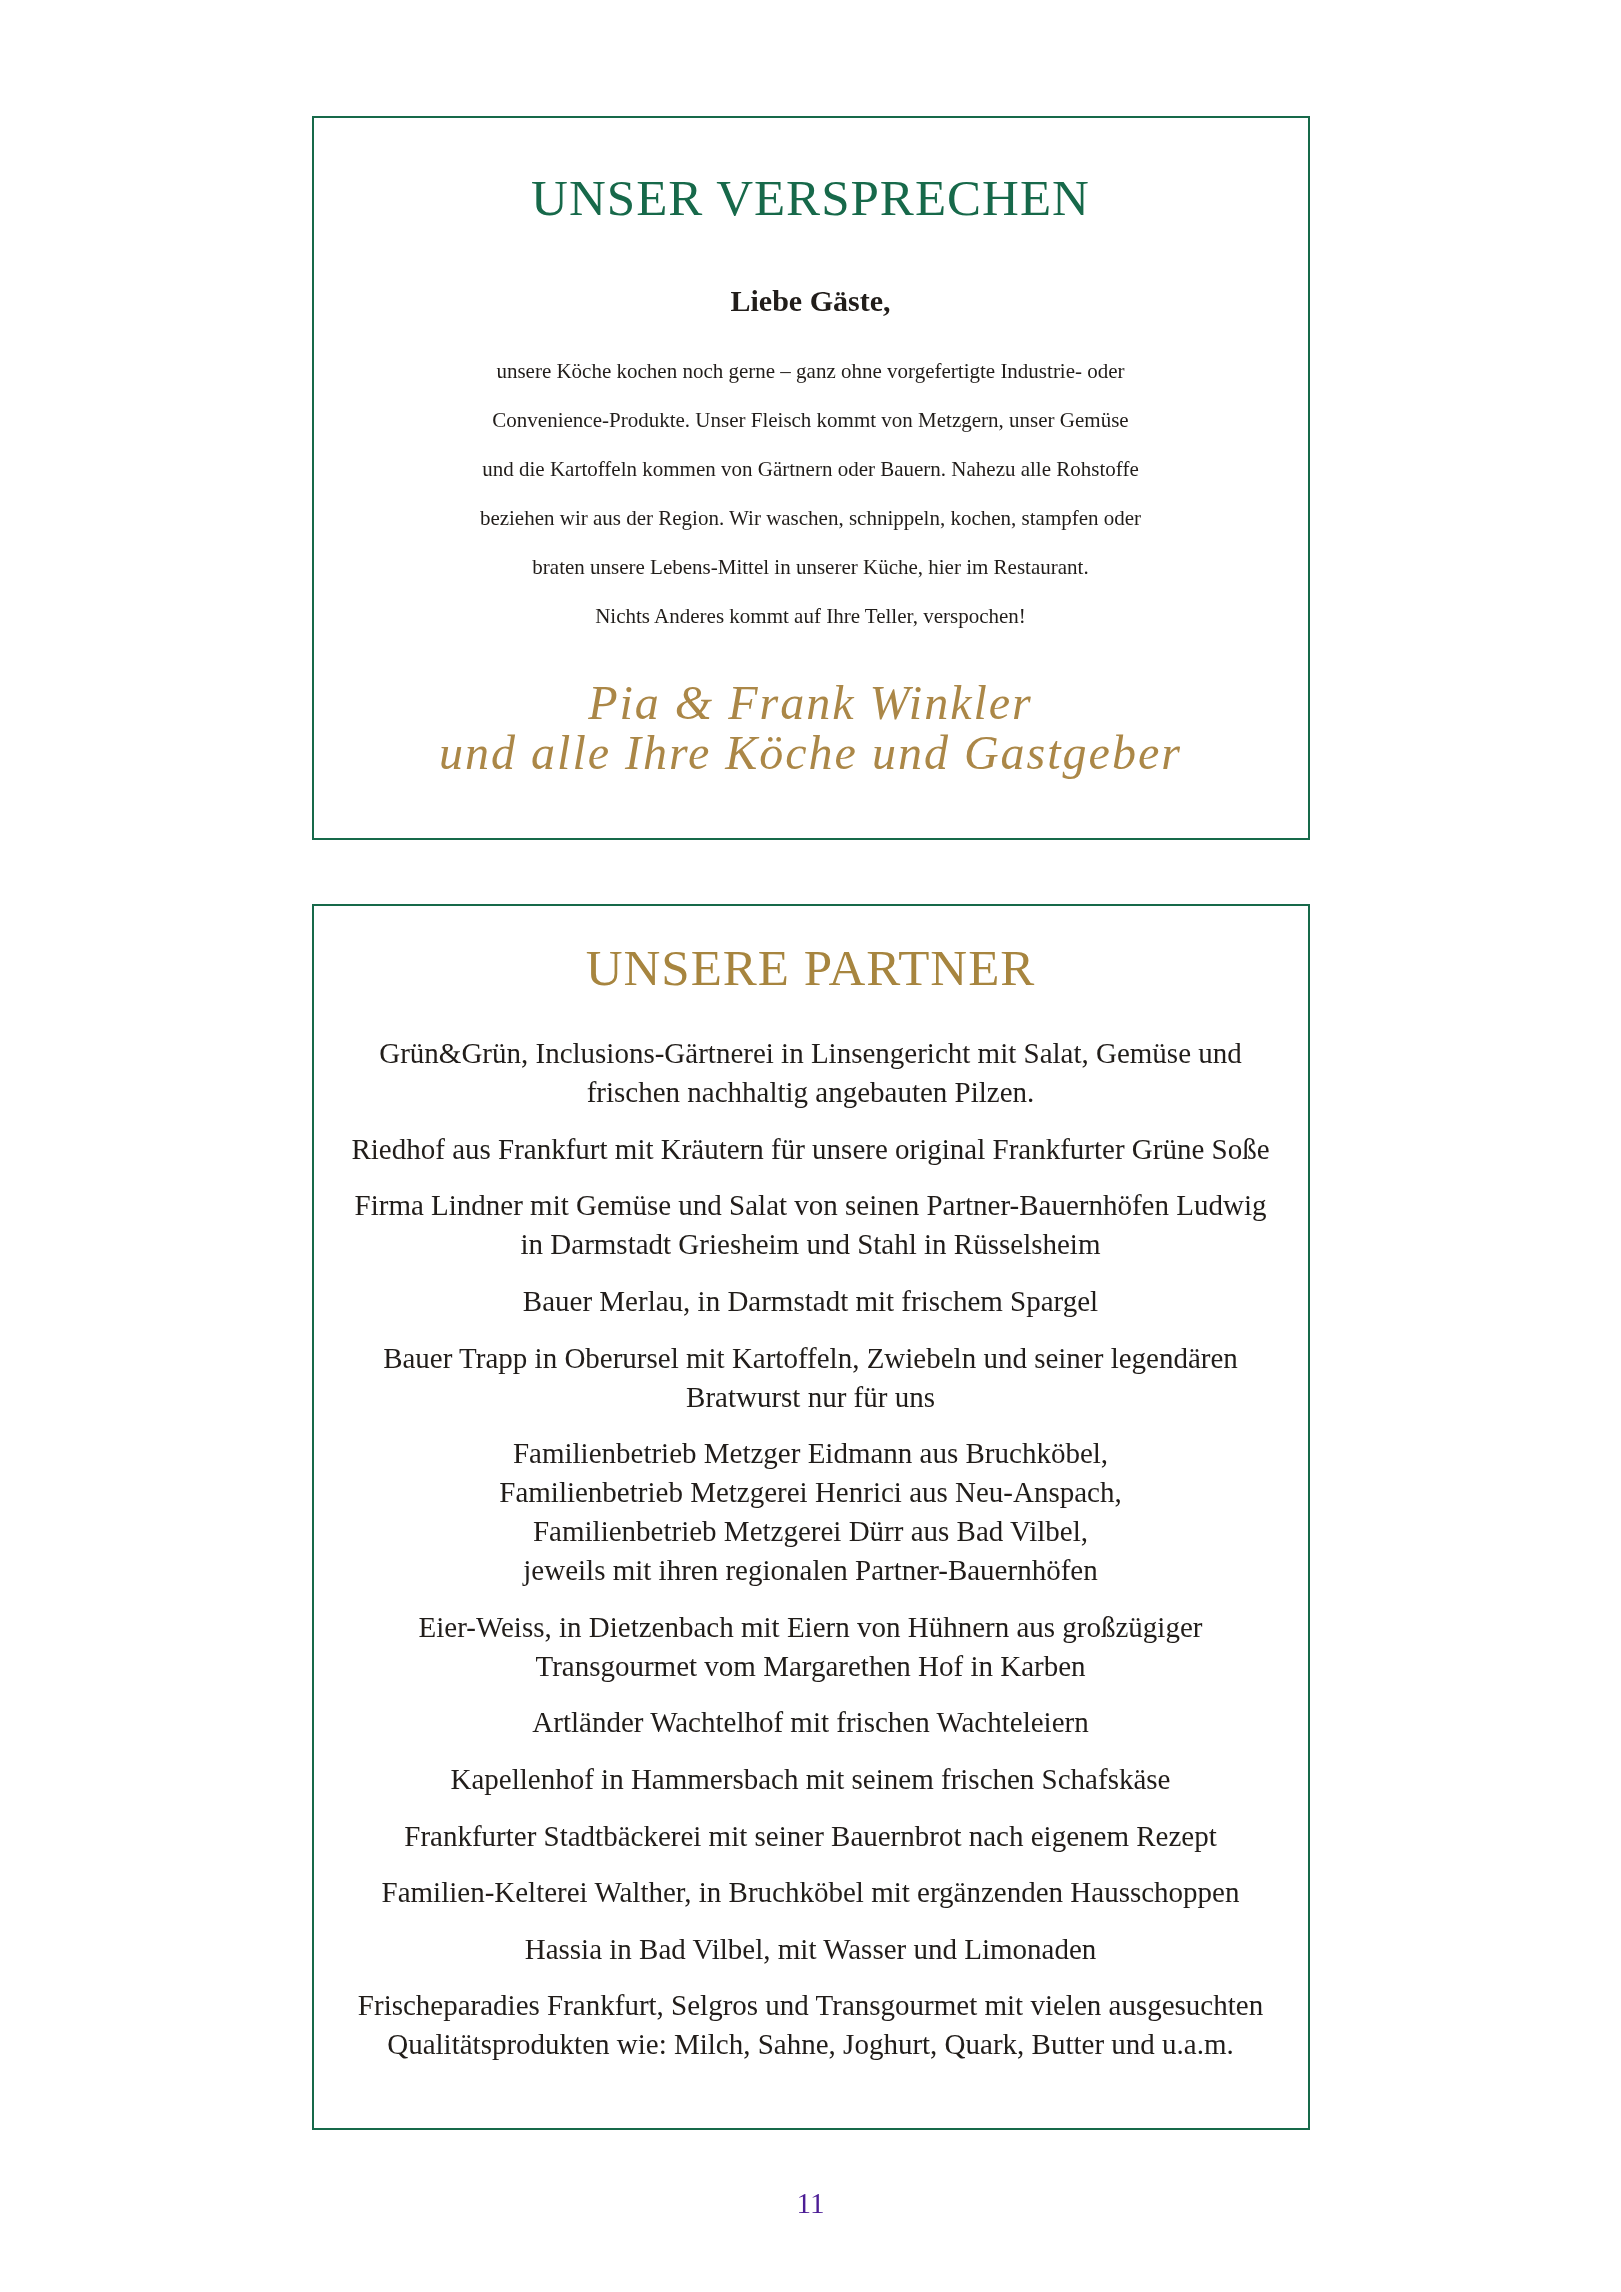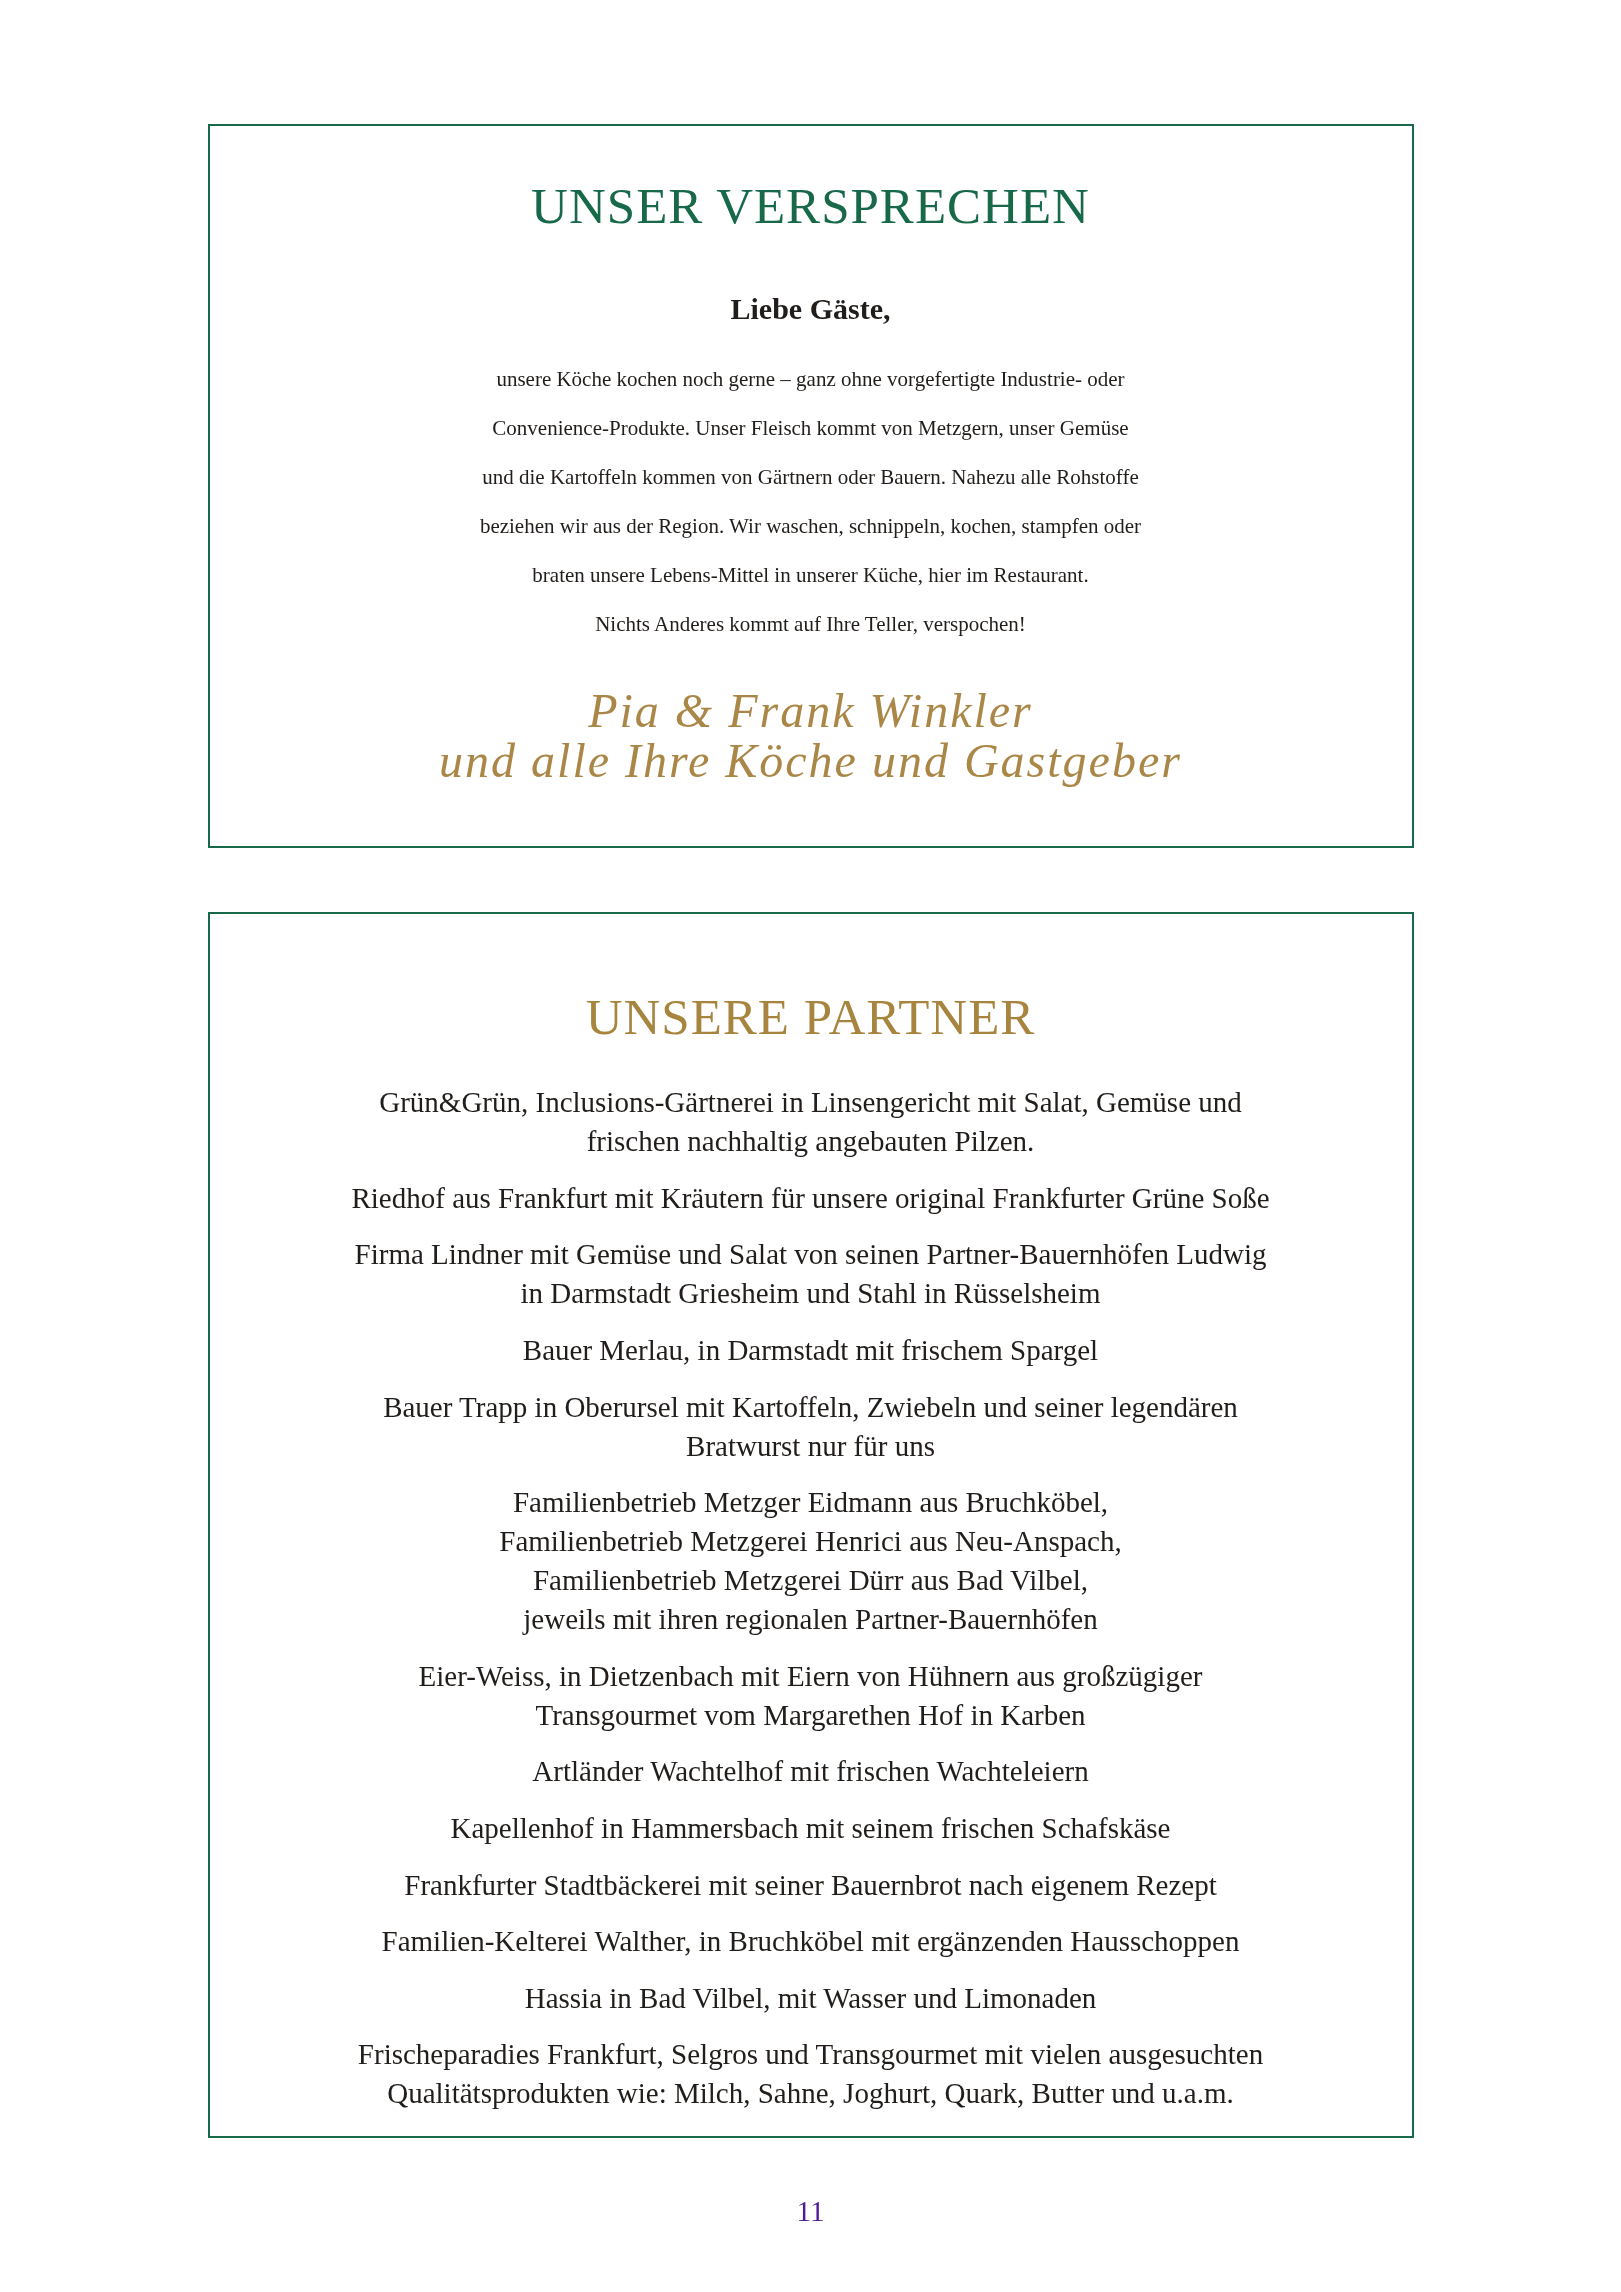--- a/index.html
+++ b/index.html
@@ -8,29 +8,29 @@
     width: 1621px;
     height: 2293px;
     box-sizing: border-box;
     padding-top: 116px;
     background: #ffffff;
     font-family: "Liberation Serif", "DejaVu Serif", serif;
     color: #211d1a;
   }
   .box {
     box-sizing: border-box;
-    width: 1206px;
-    margin: 8px auto;
+    width: 998px;
+    margin: 0 auto;
     border: 2.9px solid #17694a;
     text-align: center;
     overflow: hidden;
     background: #ffffff;
   }
   .box.promise  { height: 724px;  padding: 39px 35px; }
-  .box.partners { height: 1226px; padding: 56px 29px; margin-top: 64px; font-family: Liberation Serif, serif; }
+  .box.partners { height: 1226px; padding: 15px 29px; margin-top: 64px; font-family: Liberation Serif, serif; }
 
   .title {
     font-size: 51px;
     line-height: 1.15;
     font-weight: normal;
     letter-spacing: 1px;
     margin: 0;
   }
   .promise  .title { color: #17694a; margin-top: 11.8px; }
   .partners .title { color: #a7853f; margin-top: 17.6px; margin-bottom: 37px; }

